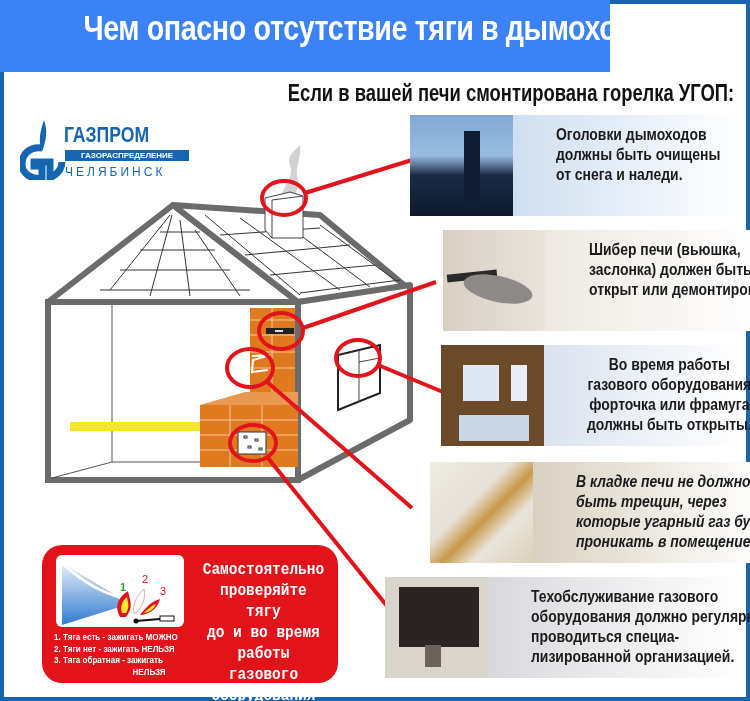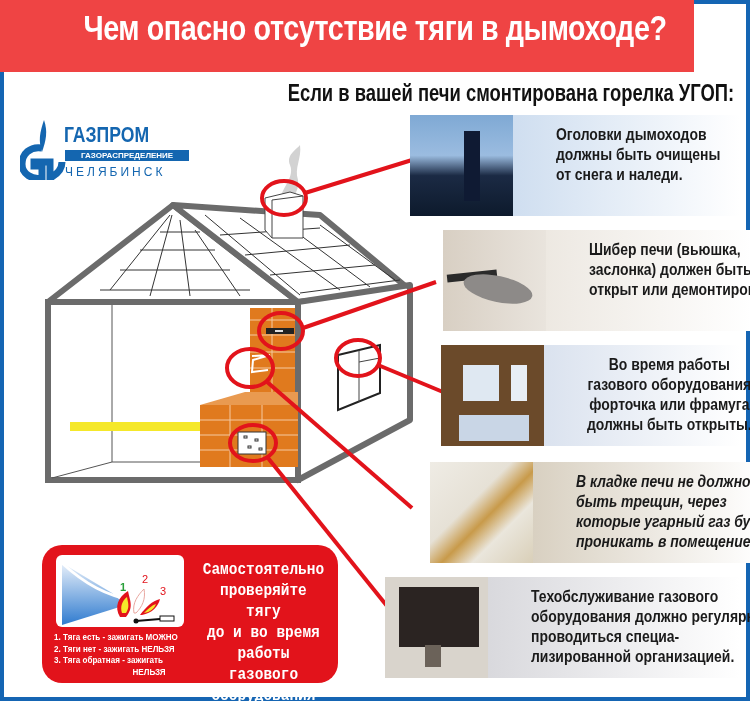--- a/index.html
+++ b/index.html
@@ -1,18 +1,18 @@
 <!DOCTYPE html>
 <html><head>
 <meta charset="utf-8">
 <style>
   html,body{margin:0;padding:0;}
   body{width:750px;height:701px;position:relative;overflow:hidden;background:#fff;font-family:"Liberation Sans",sans-serif;}
   .frame{position:absolute;left:0;top:0;width:750px;height:701px;box-sizing:border-box;border:4px solid #1565b3;background:#fff;}
-  .header{position:absolute;left:0;top:0;width:694px;height:72px;background:#ef4444;}
+  .header{position:absolute;left:0;top:0;width:610px;height:72px;background:#3b82f6;}
   .title{position:absolute;left:0;top:8px;width:750px;text-align:center;color:#fff;font-weight:bold;font-size:35px;letter-spacing:-0.5px;transform:scaleX(0.82);transform-origin:center;white-space:nowrap;}
   .subtitle{position:absolute;right:16px;top:80px;color:#111;font-weight:bold;font-size:23px;transform:scaleX(0.8);transform-origin:right;white-space:nowrap;}
   .logo{position:absolute;left:20px;top:118px;width:160px;height:70px;text-align:right;}
   .logo-name{position:absolute;left:44px;top:4px;color:#1466b0;font-weight:bold;font-size:22px;transform:scaleX(0.8);transform-origin:left;}
   .logo-sub{position:absolute;left:45px;top:32px;background:#1466b0;color:#fff;font-weight:bold;font-size:8px;padding:1px 16px;}
   .logo-city{position:absolute;left:45px;top:47px;color:#1466b0;font-size:12px;letter-spacing:3px;}
   .panel{position:absolute;height:101px;display:flex;}
   .panel .photo{width:103px;height:100%;flex:none;}
   .panel .txt{flex:1;padding:10px 0 0 2px;color:#1a1a1a;font-weight:bold;font-size:17px;line-height:20px;white-space:pre-line;margin-left:41px;}
   .panel .txt span{display:inline-block;transform:scaleX(0.82);transform-origin:left top;white-space:pre;}

